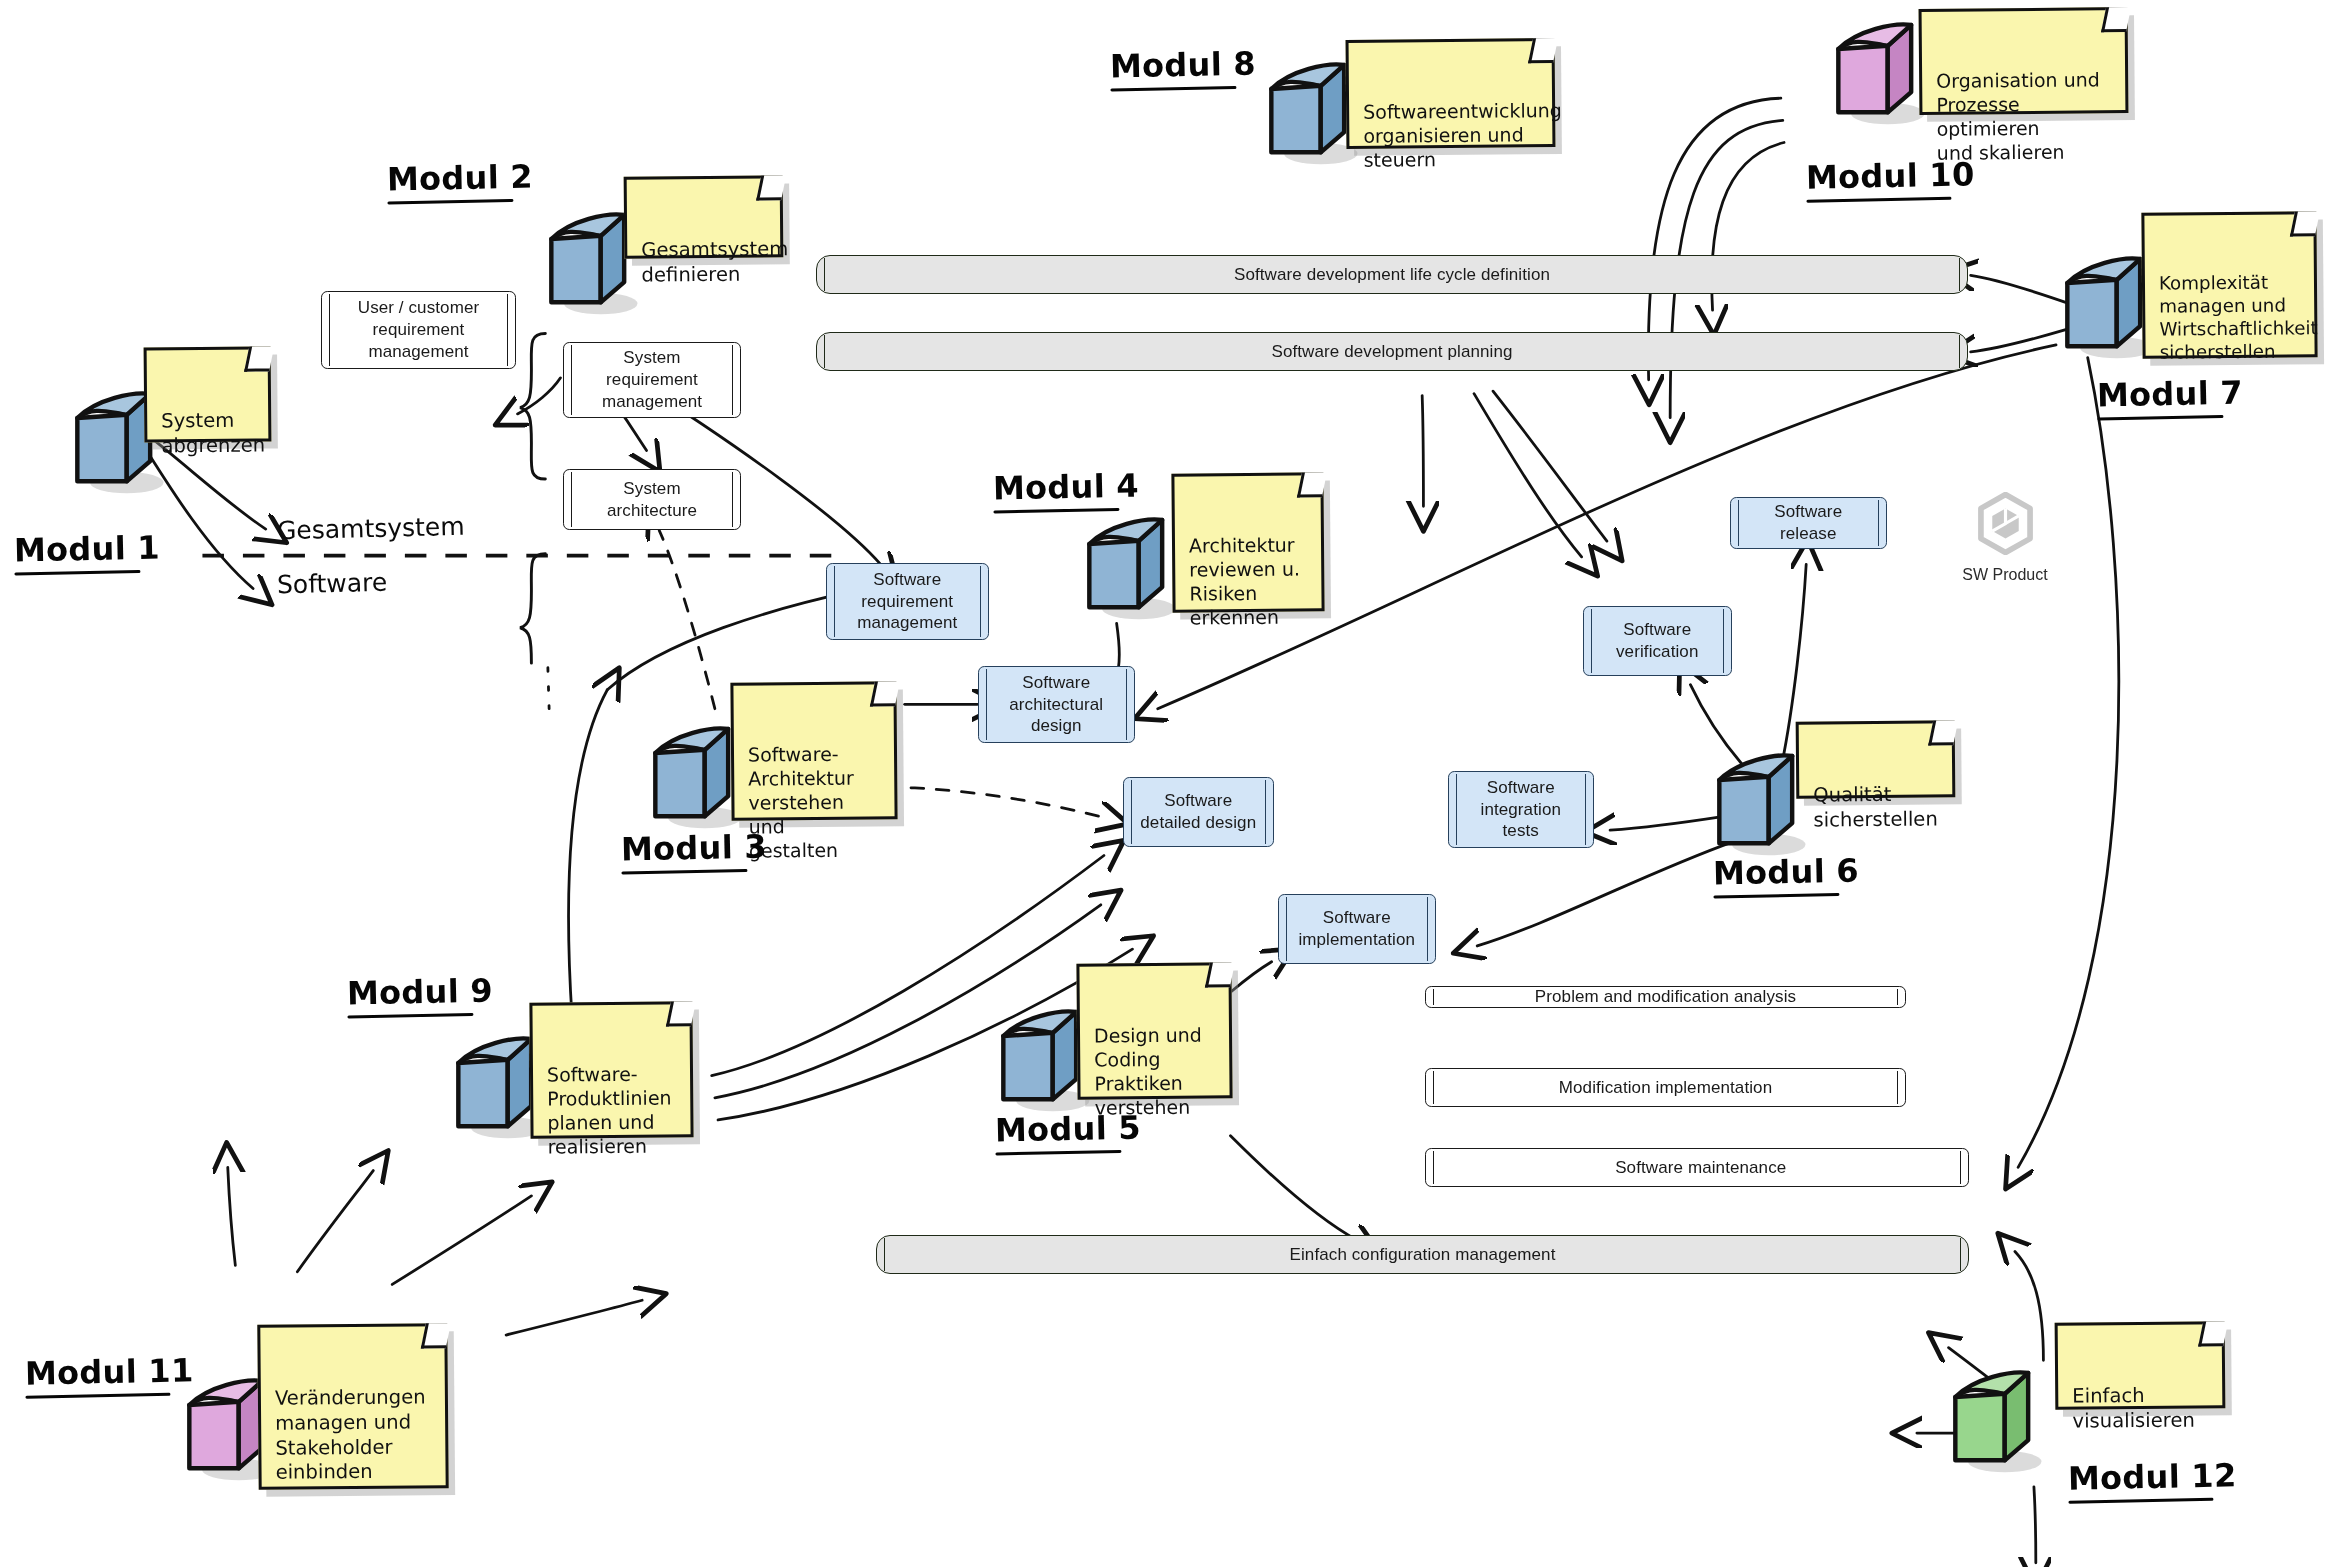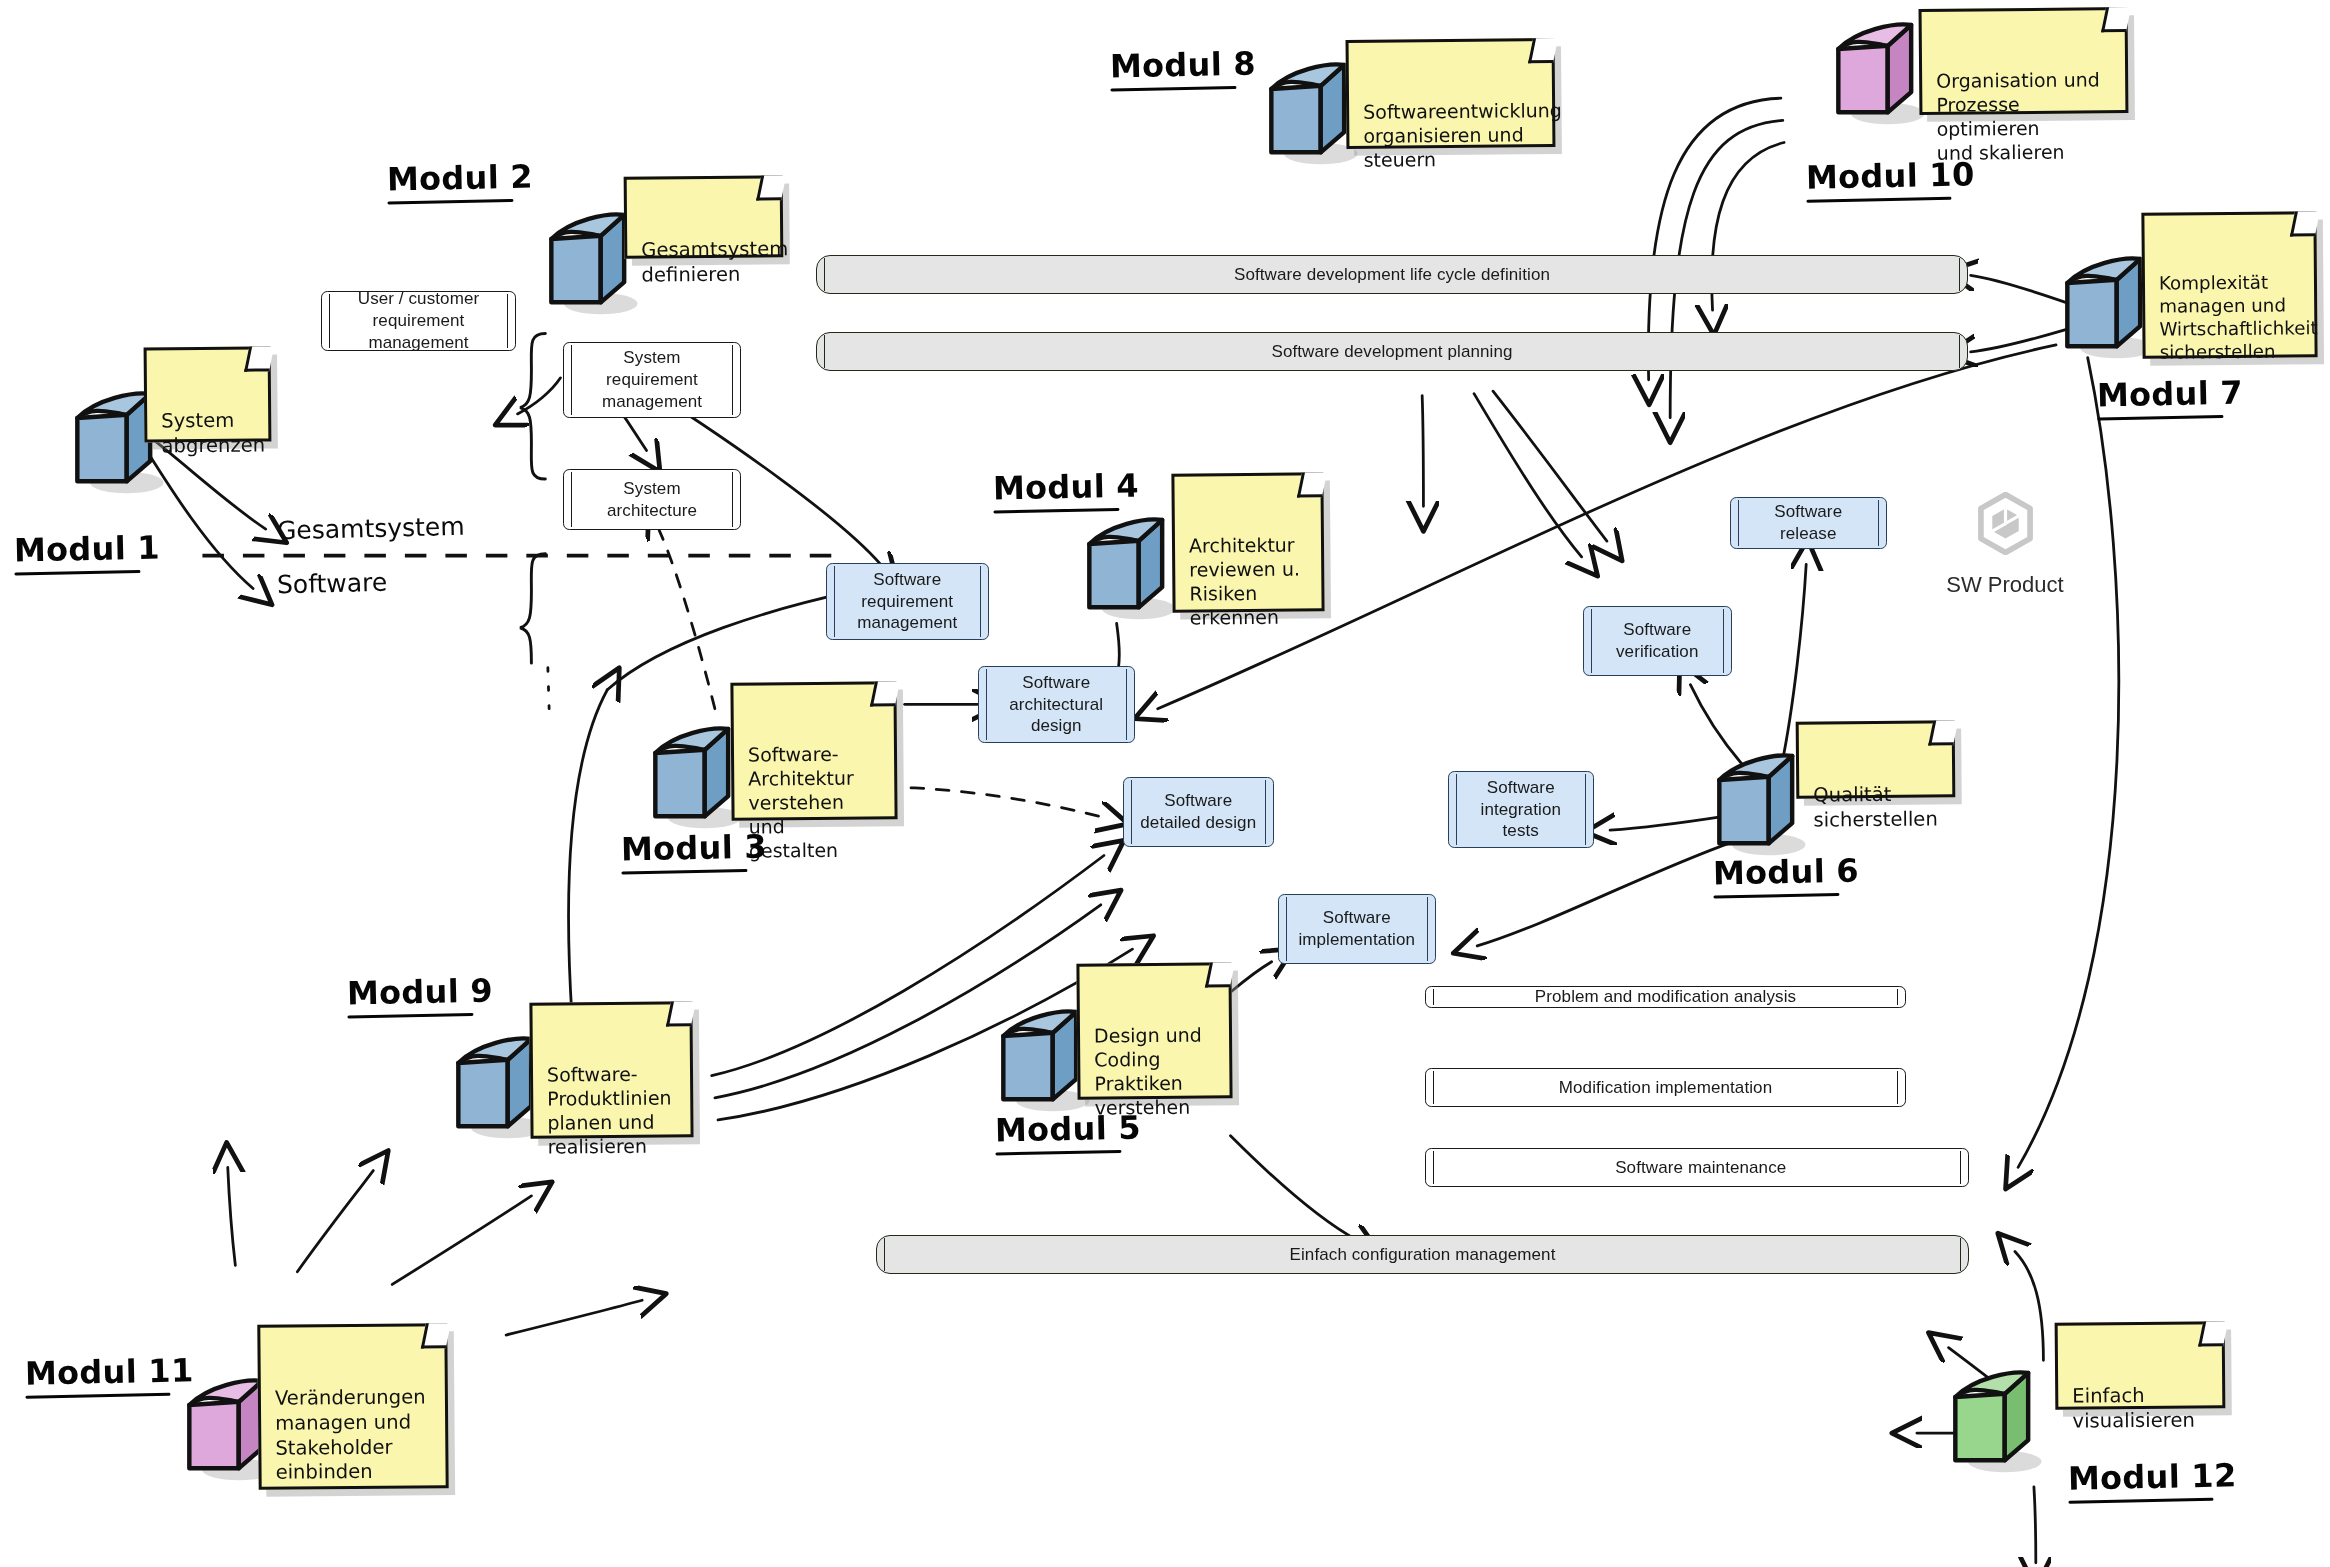--- a/index.html
+++ b/index.html
@@ -62,21 +62,21 @@
 
   
   .hand{
     position:absolute;font-family:"DejaVu Sans", sans-serif;
     font-size:25px;color:#0b0b0b;white-space:nowrap;transform:rotate(-1.4deg);
   }
 
   
   .swlogo{position:absolute;text-align:center;}
   .swlogo .cap{
-    font-family:"Liberation Sans", sans-serif;font-size:22px;color:#2b2b2b;margin-top:17px;
+    font-family:"Liberation Sans", sans-serif;font-size:16px;color:#2b2b2b;margin-top:11px;
   }
 </style>
 </head>
 <body>
 
 <div id="stage">
 
   <svg id="wires" viewBox="0 0 3683 2478">
     <defs>
       <marker id="ah" markerWidth="16" markerHeight="16" refX="2" refY="5.5" orient="auto">
@@ -157,21 +157,21 @@
     <g fill="none" stroke="#111" stroke-width="6" stroke-linecap="butt" stroke-dasharray="34 30">
       <path d="M320,878 L1320,878"></path>
     </g>
 
     <g fill="none" stroke="#111" stroke-width="4.6" stroke-linecap="round">
       <path d="M862,527 C836,527 840,545 840,585 C840,625 838,640 822,644 C838,648 840,662 840,700 C840,740 836,757 862,757"></path>
       <path d="M862,875 C836,875 840,893 840,933 C840,973 838,988 822,992 C838,996 840,1010 840,1048"></path>
     </g>
   </svg>
 
-  <div class="pbox" style="left:321px;top:291px;width:195px;height:60px;white-space:pre-line;">
+  <div class="pbox" style="left:321px;top:291px;width:195px;height:78px;white-space:pre-line;">
     <span>User / customer
 requirement
 management</span>
   </div>
 
   <div class="pbox" style="left:563px;top:342px;width:178px;height:76px;white-space:pre-line;">
     <span>System
 requirement
 management</span>
   </div>

